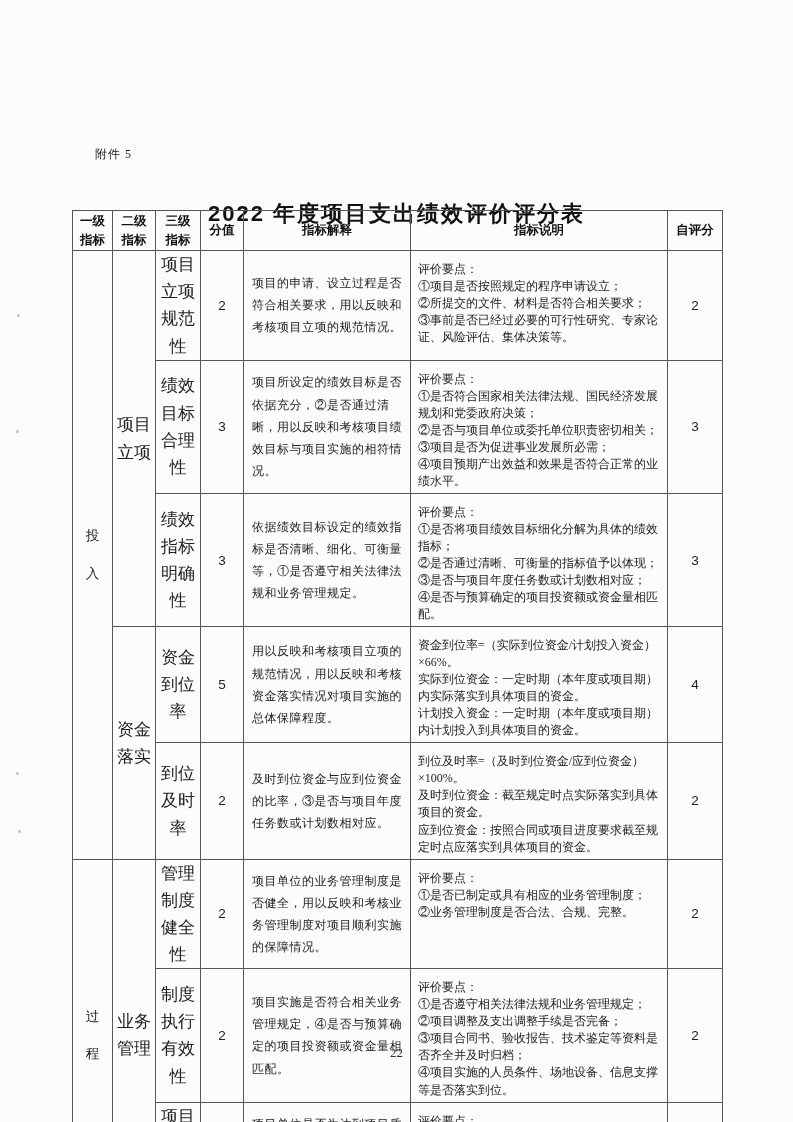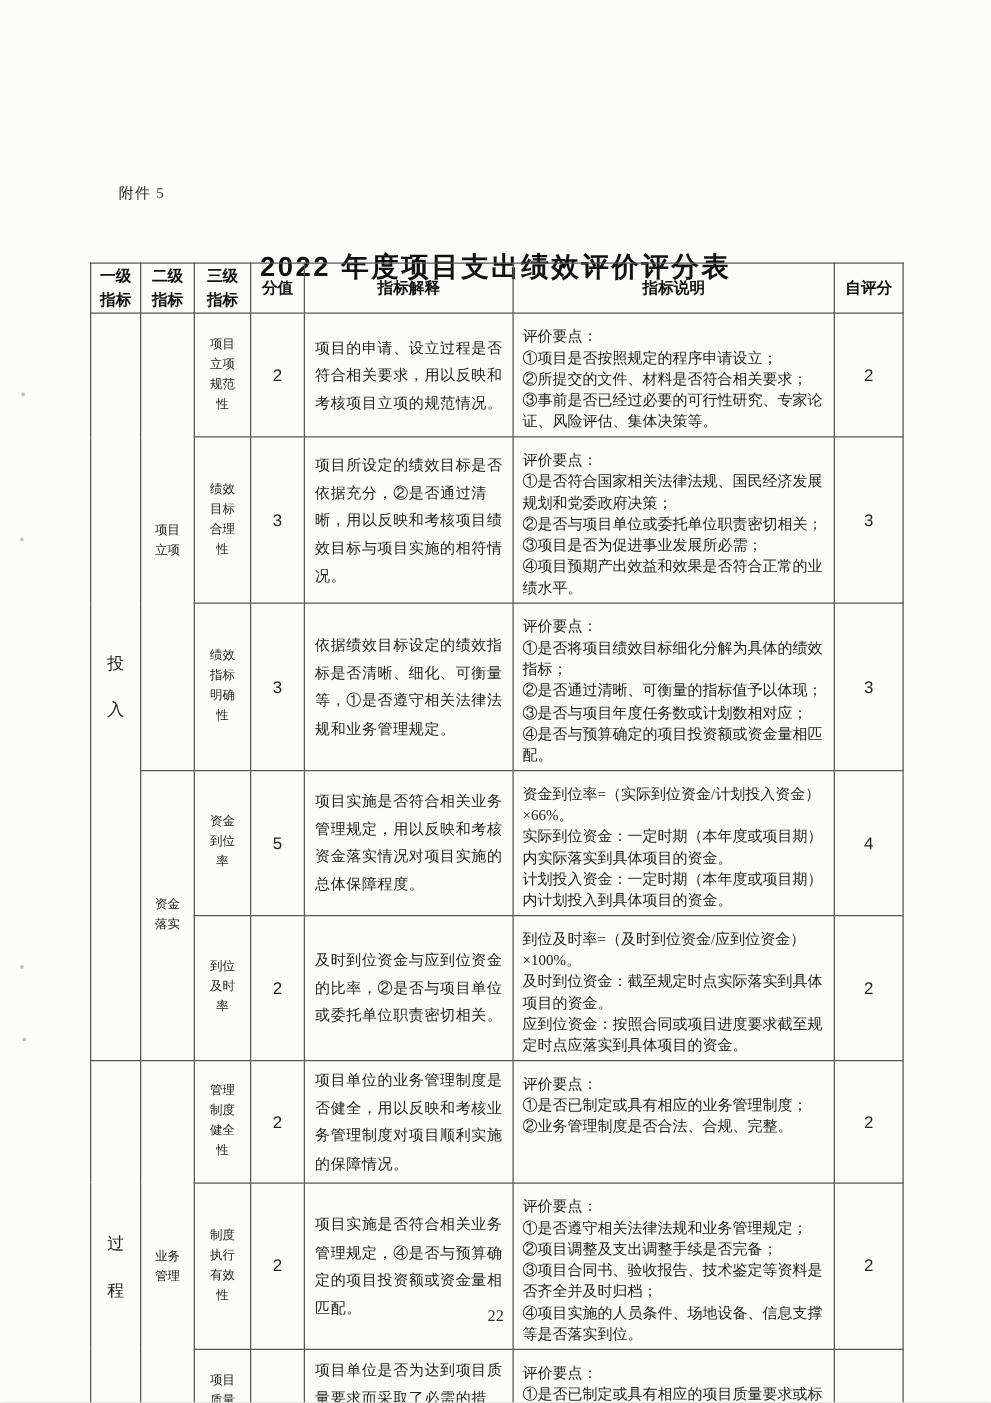--- a/index.html
+++ b/index.html
@@ -53,21 +53,21 @@
     text-align: center;
     vertical-align: middle;
     white-space: pre-line;
     line-height: 1.45;
     color: #111;
   }
   td.cell-label {
     text-align: center;
     vertical-align: middle;
     white-space: pre-line;
-    font-size: 10px;
+    font-size: 17px;
     line-height: 1.6;
     color: #222;
   }
   td.cell-l1 {
     line-height: 2.8;
     font-size: 13.5px;
   }
   td.cell-num {
     text-align: center;
     vertical-align: middle;
@@ -200,33 +200,33 @@
         <td class="cell-num">3</td>
       </tr>
 
       <tr class="r3">
         <td class="cell-label" rowspan="2">资金
 落实</td>
         <td class="cell-label">资金
 到位
 率</td>
         <td class="cell-num">5</td>
-        <td class="cell-expl">项目实施是否符合相关业务管理规定，用以反映和考核资金落实情况对项目实施的总体保障程度。</td>
+        <td class="cell-expl">用以反映和考核项目立项的规范情况，用以反映和考核资金落实情况对项目实施的总体保障程度。</td>
         <td class="cell-desc">资金到位率=（实际到位资金/计划投入资金）×66%。
 实际到位资金：一定时期（本年度或项目期）内实际落实到具体项目的资金。
 计划投入资金：一定时期（本年度或项目期）内计划投入到具体项目的资金。</td>
         <td class="cell-num">4</td>
       </tr>
 
       <tr class="r4">
         <td class="cell-label">到位
 及时
 率</td>
         <td class="cell-num">2</td>
-        <td class="cell-expl">及时到位资金与应到位资金的比率，②是否与项目单位或委托单位职责密切相关。</td>
+        <td class="cell-expl">及时到位资金与应到位资金的比率，③是否与项目年度任务数或计划数相对应。</td>
         <td class="cell-desc">到位及时率=（及时到位资金/应到位资金）×100%。
 及时到位资金：截至规定时点实际落实到具体项目的资金。
 应到位资金：按照合同或项目进度要求截至规定时点应落实到具体项目的资金。</td>
         <td class="cell-num">2</td>
       </tr>
 
       <tr class="r5">
         <td class="cell-label cell-l1" rowspan="3">过
 程</td>
         <td class="cell-label" rowspan="3">业务

